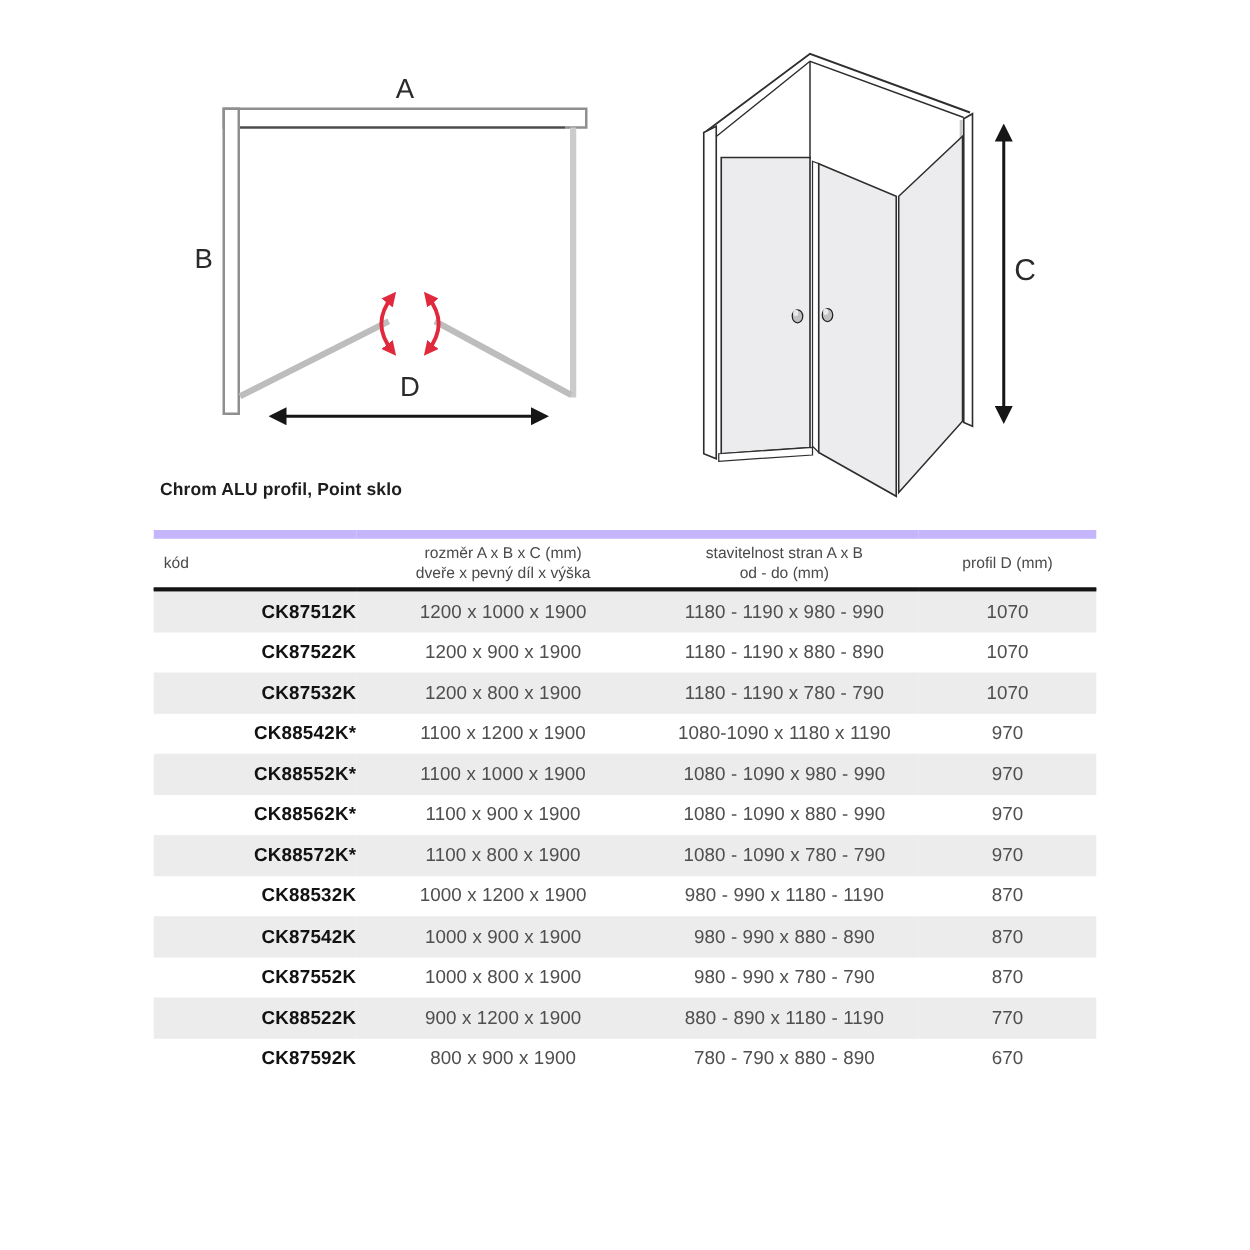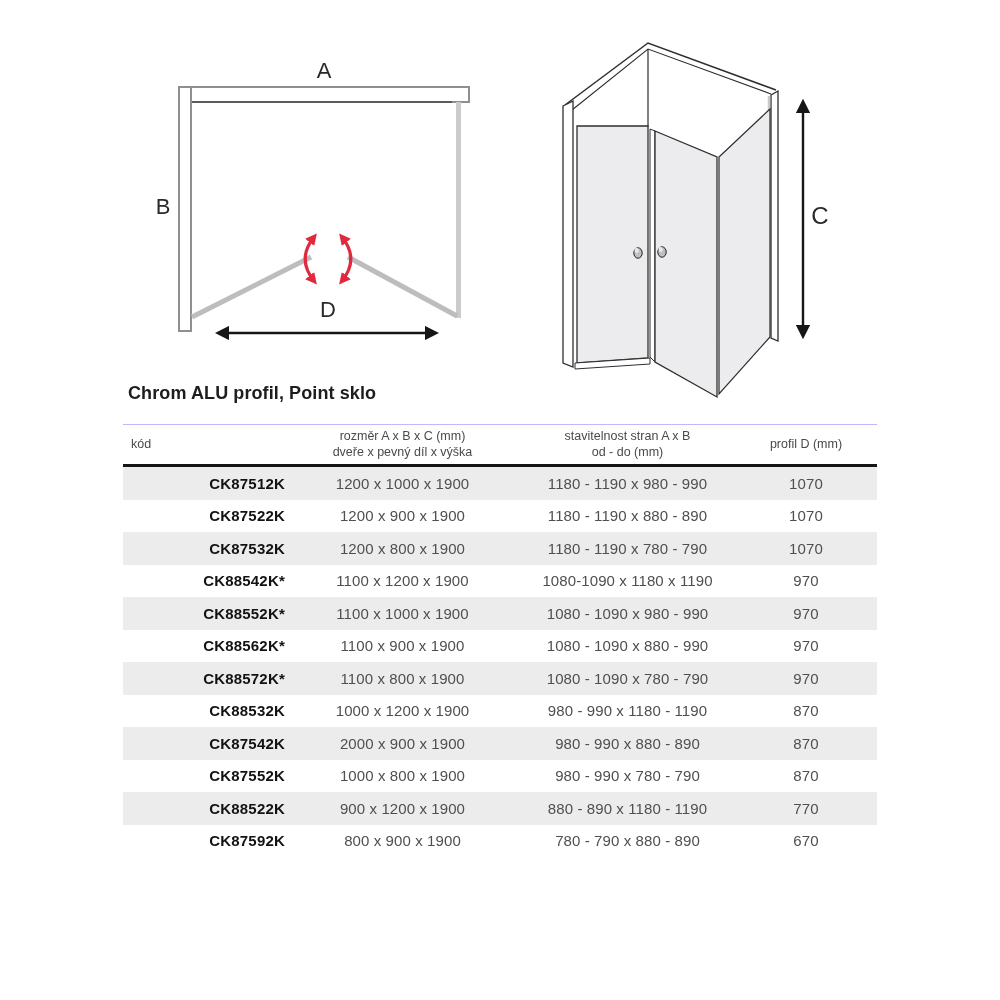--- a/index.html
+++ b/index.html
@@ -10,28 +10,28 @@
   svg text{font-family:"Liberation Sans", sans-serif;}
 
   .diagram{position:absolute;}
   .dim-label{font-size:22px;fill:#2a2a2a;}
   .dim-label-c{font-size:24px;fill:#2a2a2a;}
   .red-stroke{stroke:var(--accent-red);}
   .red-fill{fill:var(--accent-red);}
 
   .section-title{
     position:absolute;left:128px;top:383px;
-    font-size:18px;font-weight:700;color:#1d1d1d;letter-spacing:.1px;
+    font-size:14px;font-weight:700;color:#1d1d1d;letter-spacing:.1px;
   }
 
   .spec-table{
     position:absolute;left:123px;top:424px;width:754px;
     border-collapse:collapse;table-layout:fixed;
   }
-  .spec-table thead tr{border-top:1px solid #c4b5fd;border-bottom:3px solid #151515;}
+  .spec-table thead tr{border-top:7px solid #c4b5fd;border-bottom:3px solid #151515;}
   .spec-table th{
     font-size:12.5px;font-weight:400;color:#4a4a4a;line-height:1.24;
     padding:4px 0 4px;text-align:center;vertical-align:middle;
   }
   .spec-table th.h-kod{text-align:left;padding-left:8px;}
   .spec-table td{
     height:32.5px;padding:0;text-align:center;vertical-align:middle;
     font-size:15px;color:#4f4f4f;letter-spacing:.1px;
   }
   .spec-table td.c-kod{
@@ -197,21 +197,21 @@
           <td class="c-vstup">970</td>
         </tr>
         <tr>
           <td class="c-kod">CK88532K</td>
           <td class="c-rozmer">1000 x 1200 x 1900</td>
           <td class="c-stav">980 - 990 x 1180 - 1190</td>
           <td class="c-vstup">870</td>
         </tr>
         <tr class="shaded">
           <td class="c-kod">CK87542K</td>
-          <td class="c-rozmer">2000 x 900 x 1900</td>
+          <td class="c-rozmer">1000 x 900 x 1900</td>
           <td class="c-stav">980 - 990 x 880 - 890</td>
           <td class="c-vstup">870</td>
         </tr>
         <tr>
           <td class="c-kod">CK87552K</td>
           <td class="c-rozmer">1000 x 800 x 1900</td>
           <td class="c-stav">980 - 990 x 780 - 790</td>
           <td class="c-vstup">870</td>
         </tr>
         <tr class="shaded">

